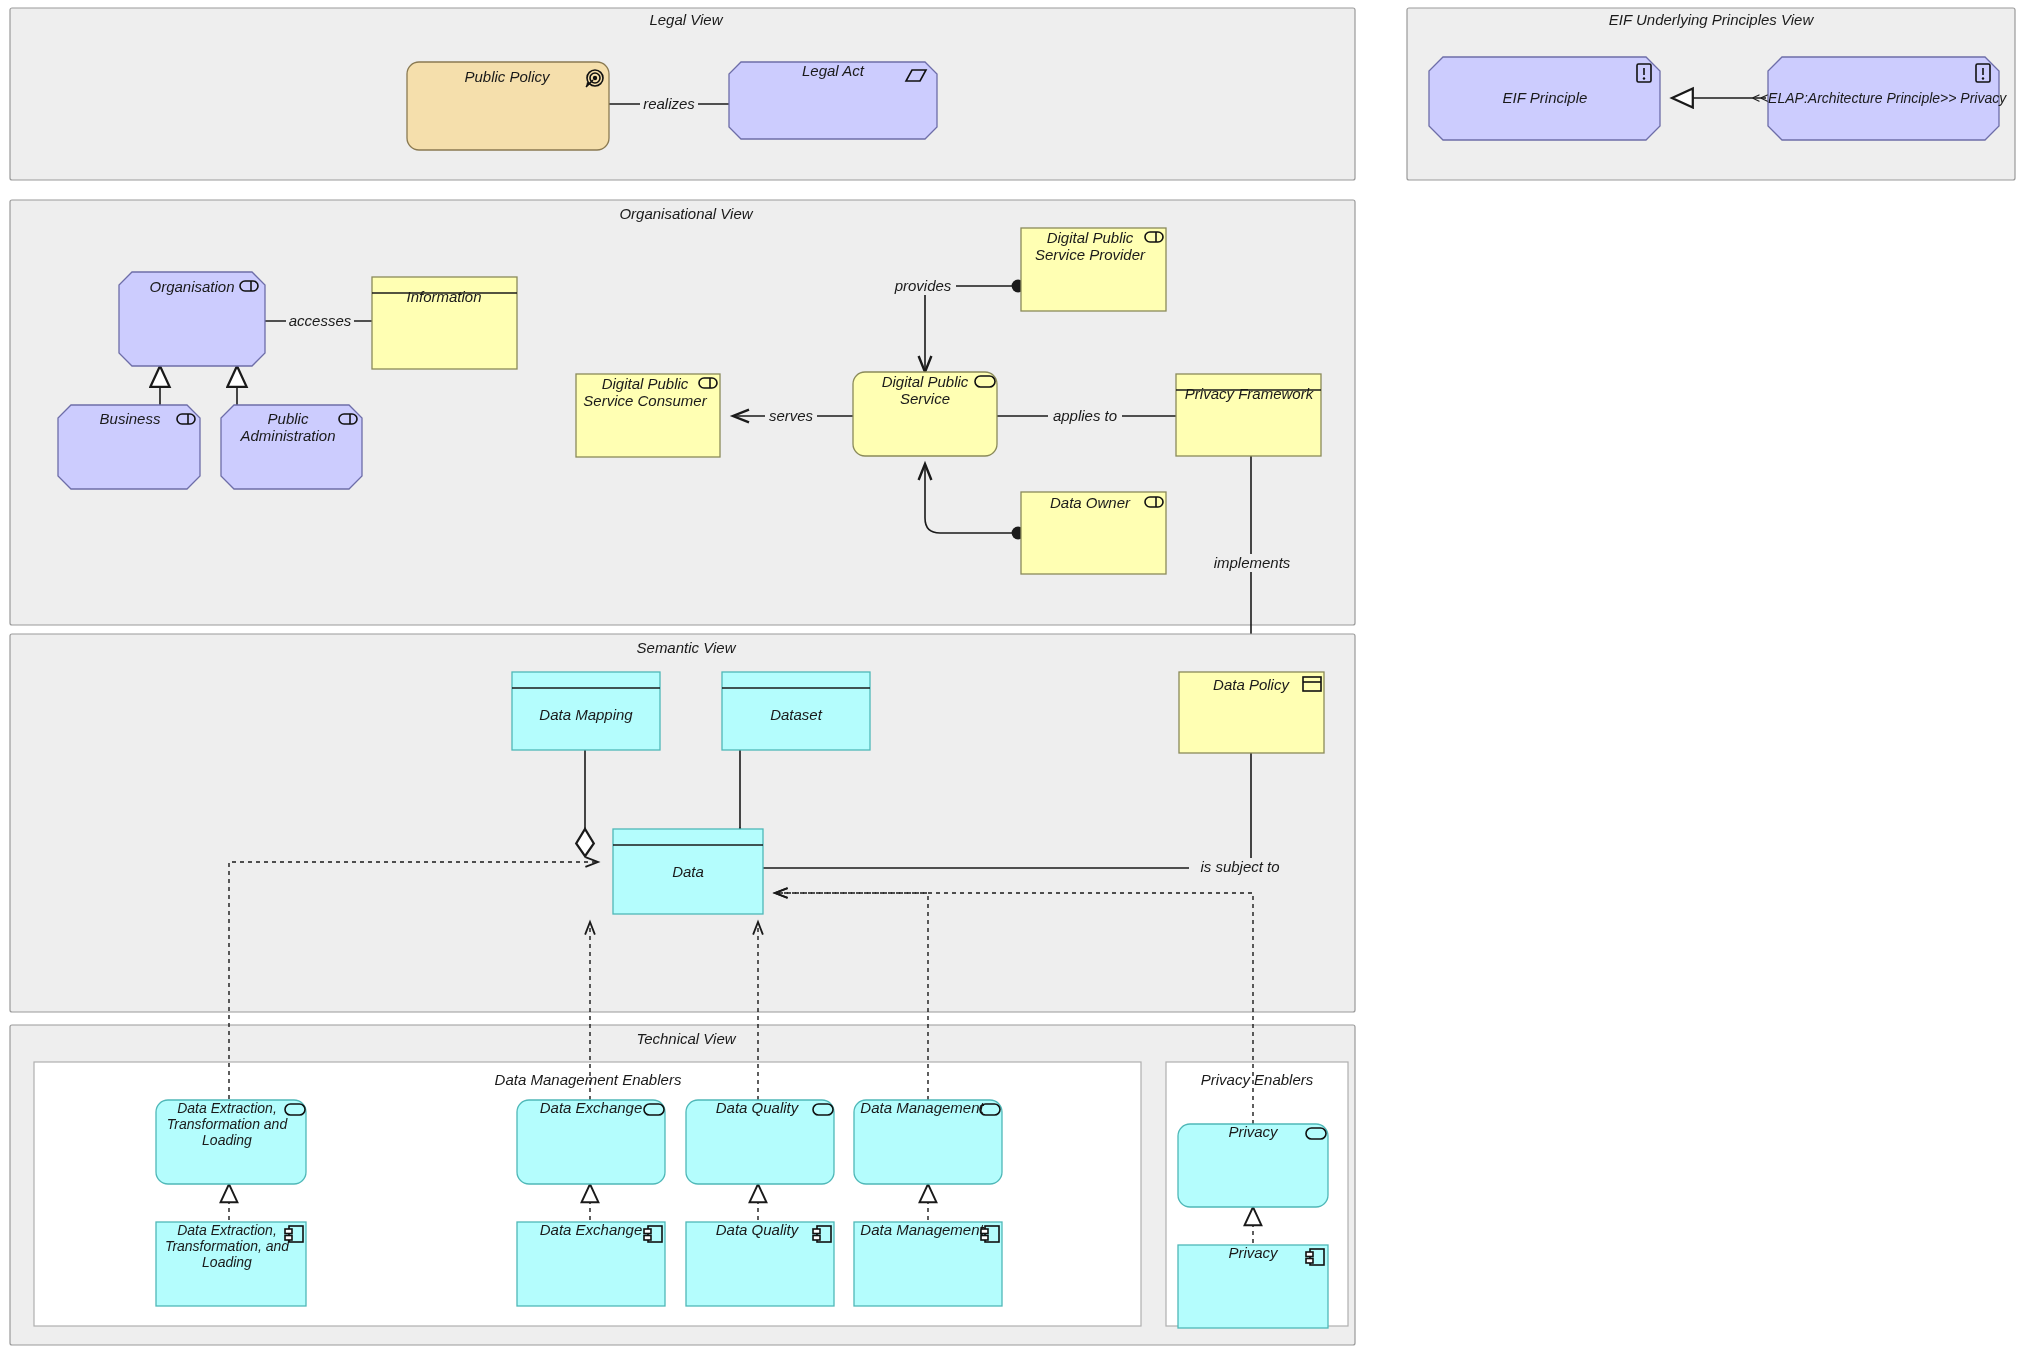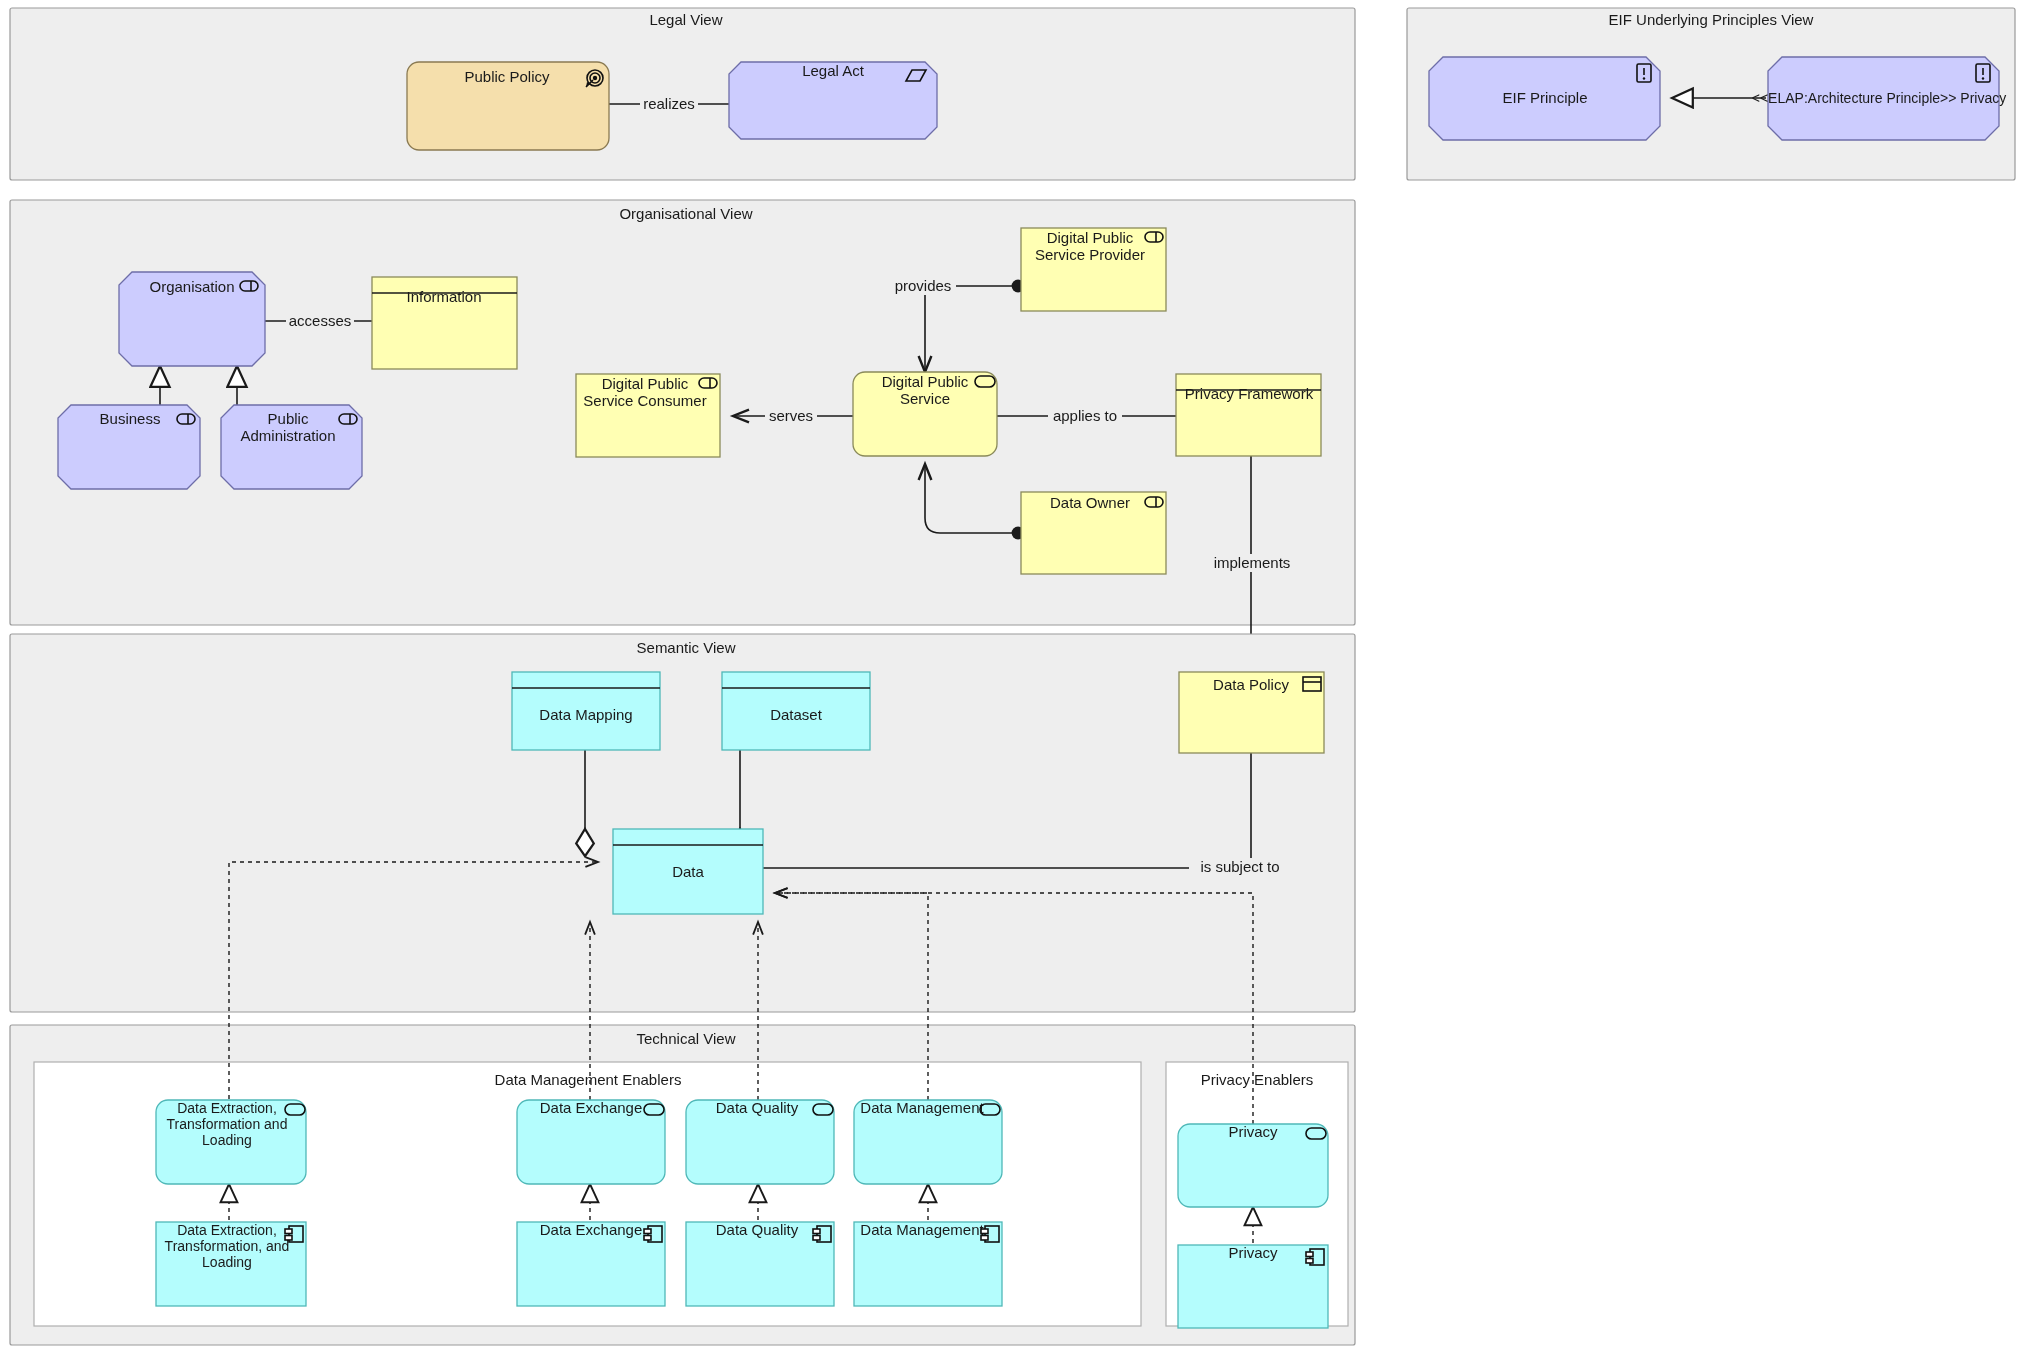--- a/index.html
+++ b/index.html
@@ -1,18 +1,18 @@
 <!DOCTYPE html>
 <html><head>
 <meta charset="utf-8">
 <style>
   html,body{margin:0;padding:0;background:#ffffff;}
   body{width:2025px;height:1353px;overflow:hidden;
        font-family:"Liberation Sans","DejaVu Sans",sans-serif;}
-  #stage{position:relative;width:2025px;height:1353px;}
+  #stage{position:relative;width:2025px;height:1353px;font-style:italic;}
   svg{display:block;}
   text{font-family:"Liberation Sans","DejaVu Sans",sans-serif;fill:#1a1a1a;}
   .viewtitle{font-size:15px;text-anchor:middle;}
   .grouptitle{font-size:15px;text-anchor:middle;}
   .nodelabel{font-size:15px;text-anchor:middle;}
   .edgelabel{font-size:15px;text-anchor:middle;}
   .viewbox{fill:#eeeeee;stroke:#9a9a9a;stroke-width:1.2;}
   .groupbox{fill:#ffffff;stroke:#b0b0b0;stroke-width:1.2;}
   .ln{stroke:#1a1a1a;stroke-width:1.6;fill:none;}
   .lndash{stroke:#1a1a1a;stroke-width:1.4;fill:none;stroke-dasharray:4 4;}

